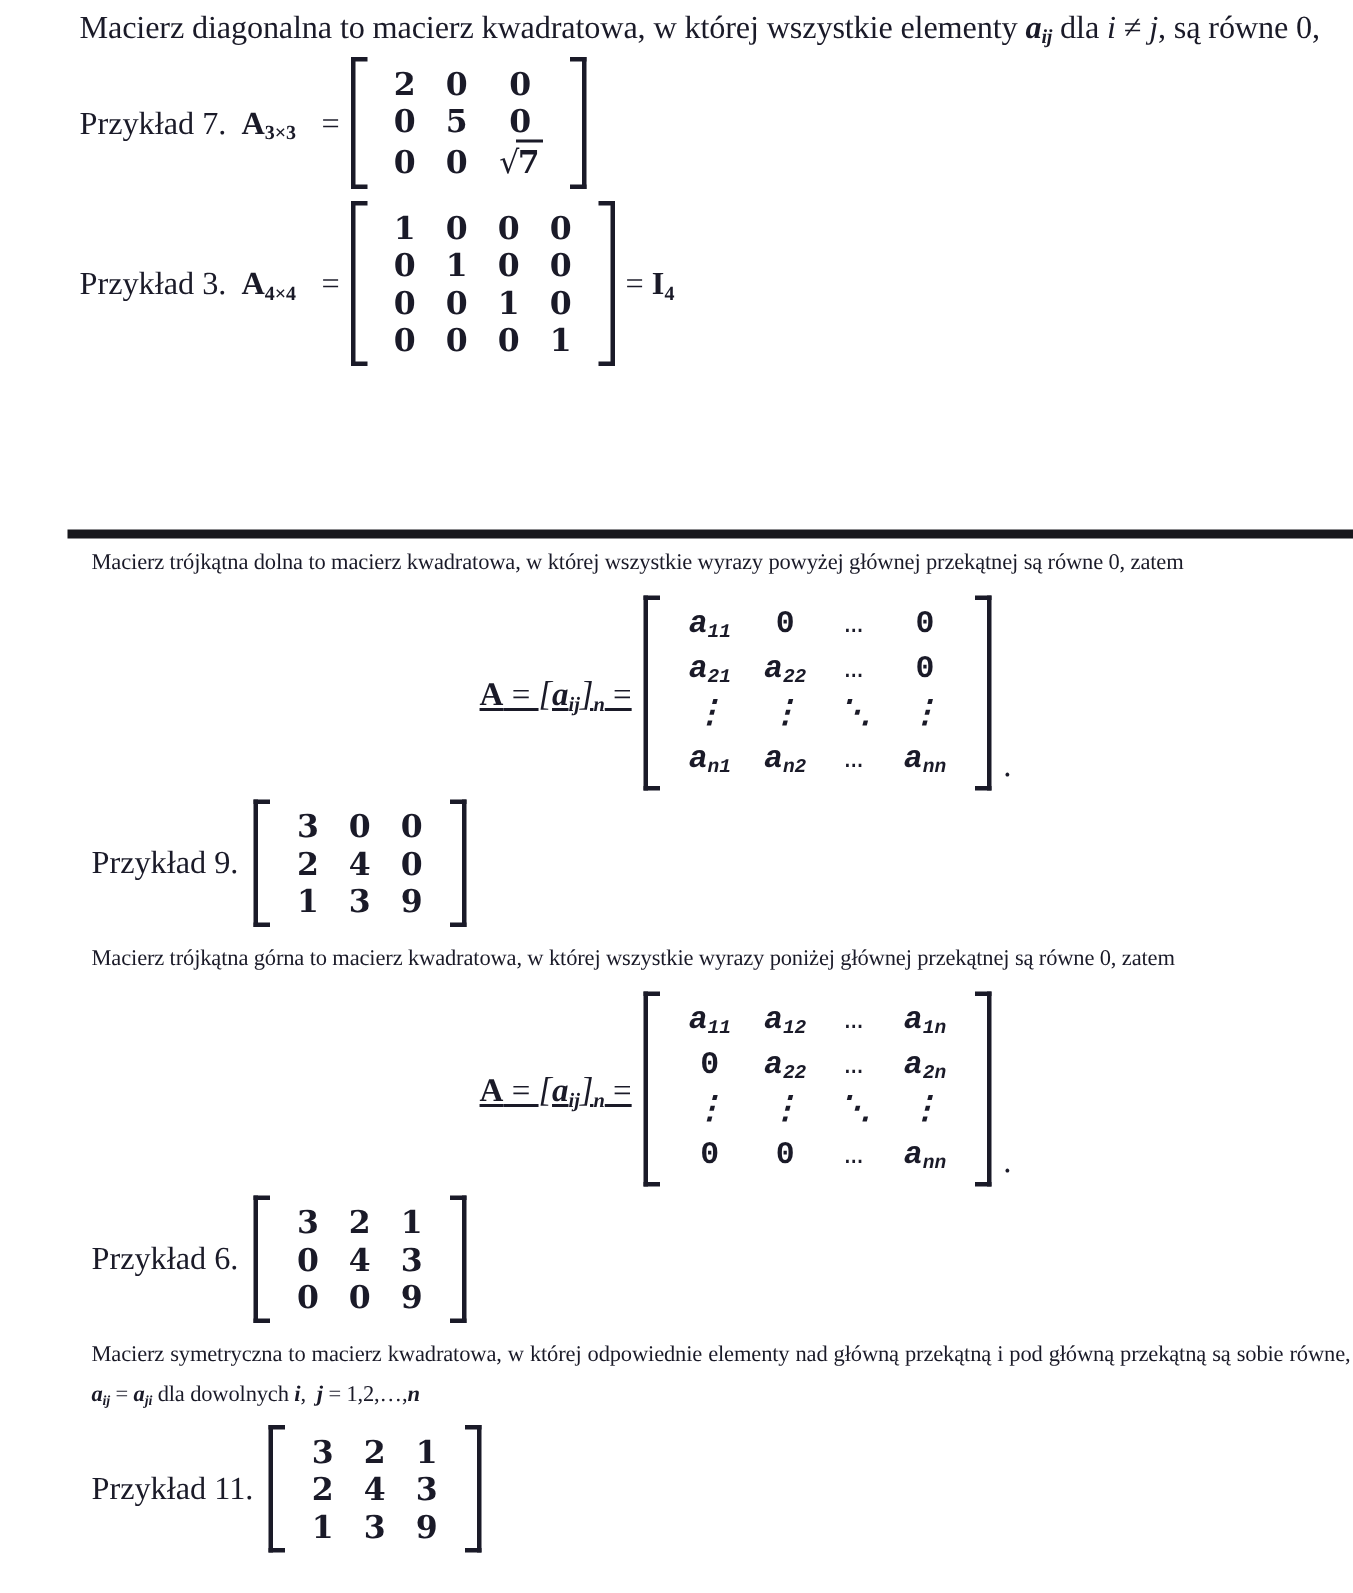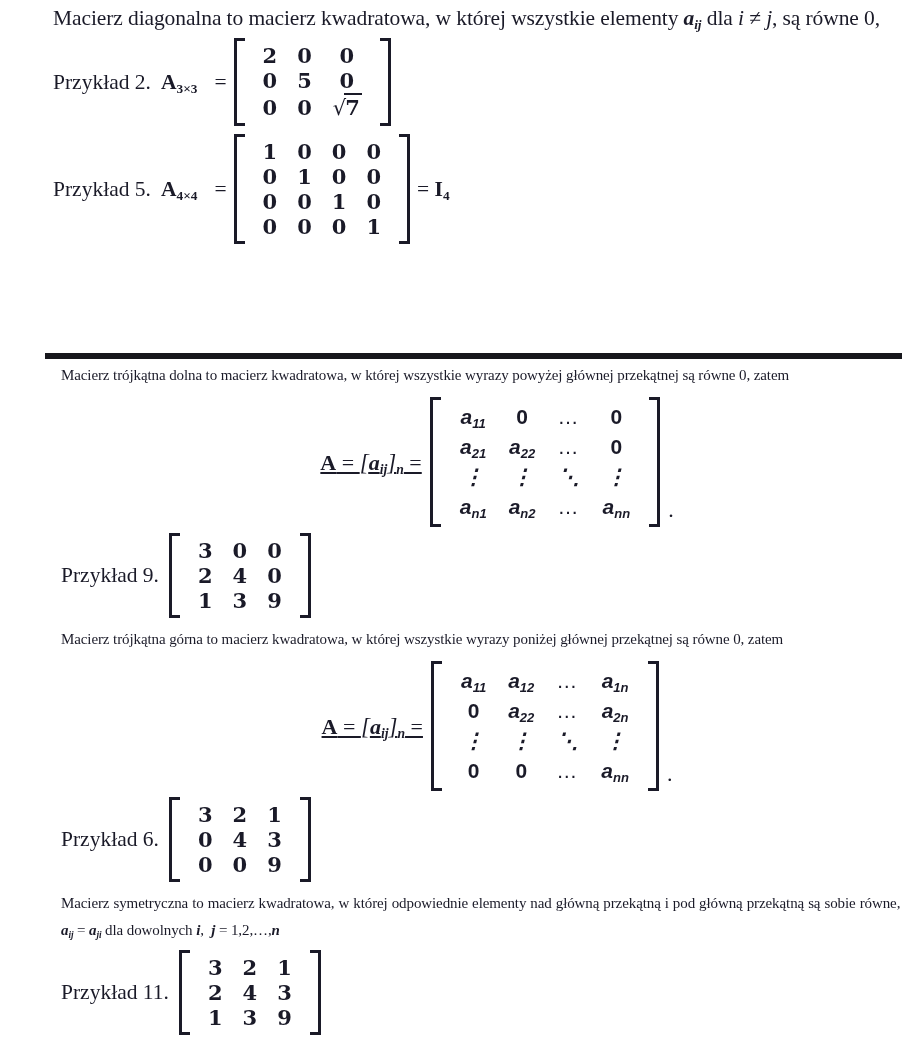--- a/index.html
+++ b/index.html
@@ -144,21 +144,21 @@
     text-align: center;
   }
   .mgrid.numeric .cell {
     font-weight: bold;
     font-family: "DejaVu Serif", "Liberation Serif", serif;
     font-size: 21px;
     line-height: 25px;
     padding: 0 10px;
   }
   .mgrid.sym .cell {
-    font-family: Liberation Sans, sans-serif;
+    font-family: Liberation Mono, monospace;
     font-weight: bold;
     font-style: italic;
     font-size: 21px;
     line-height: 28px;
     padding: 1px 11px;
   }
   .mgrid.sym .cell.plain {
     font-style: normal;
   }
   .mgrid.sym .cell.dots {
@@ -188,21 +188,21 @@
 
 <div class="page">
 
   <div class="block-top">
 
     <div class="right-rule"></div>
 
     <p class="para">Macierz diagonalna to macierz kwadratowa, w której wszystkie elementy <span class="mbi">a</span><sub class="mbi">ij</sub> dla <span class="mi">i</span> ≠ <span class="mi">j</span>, są równe 0,</p>
 
     <div class="example">
-      <span class="lbl">Przykład 2.</span>
+      <span class="lbl">Przykład 7.</span>
       <span class="lbl"><span class="mb">A</span><sub class="mb">3×3</sub></span>
       <span class="eq">=</span>
       <span class="matrix">
         <span class="brk l"></span>
         <span class="mgrid numeric" style="grid-template-columns:repeat(3,auto);">
           <span class="cell">2</span>
           <span class="cell">0</span>
           <span class="cell">0</span>
           <span class="cell">0</span>
           <span class="cell">5</span>
@@ -210,21 +210,21 @@
           <span class="cell">0</span>
           <span class="cell">0</span>
           <span class="cell"><span class="radical"><span class="rsign">√</span><span class="rbody">7</span></span></span>
         </span>
         <span class="brk r"></span>
       </span>
     </div>
 
 
     <div class="example">
-      <span class="lbl">Przykład 5.</span>
+      <span class="lbl">Przykład 3.</span>
       <span class="lbl"><span class="mb">A</span><sub class="mb">4×4</sub></span>
       <span class="eq">=</span>
       <span class="matrix">
         <span class="brk l"></span>
         <span class="mgrid numeric" style="grid-template-columns:repeat(4,auto);">
           <span class="cell">1</span>
           <span class="cell">0</span>
           <span class="cell">0</span>
           <span class="cell">0</span>
           <span class="cell">0</span>

